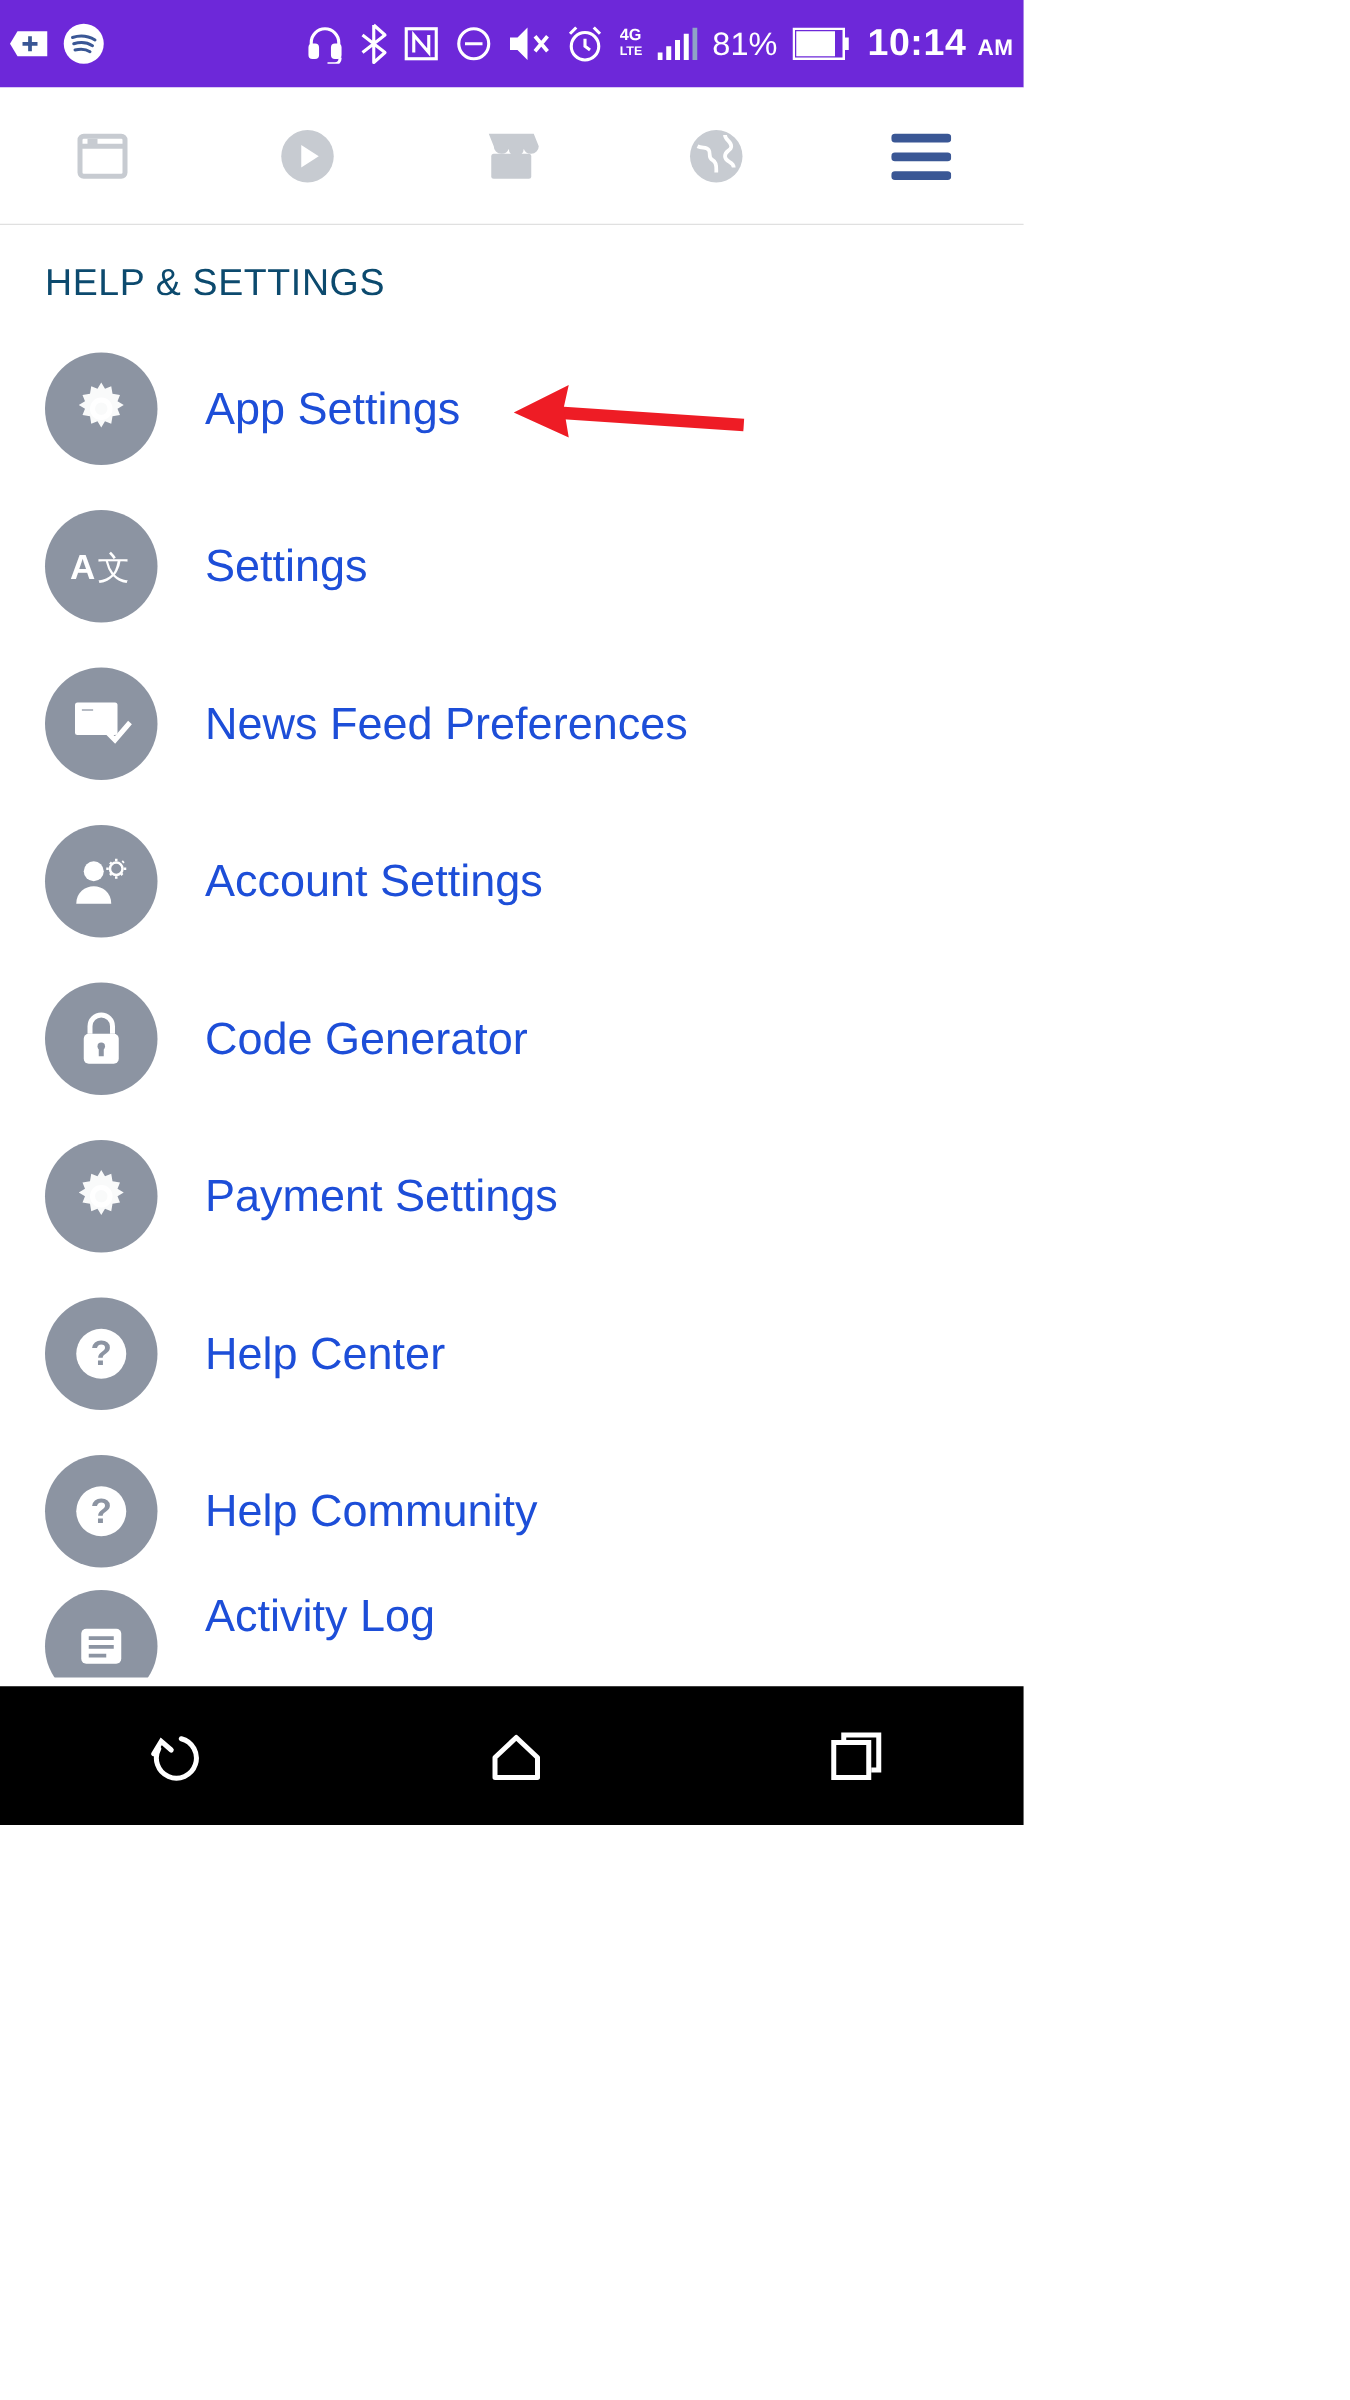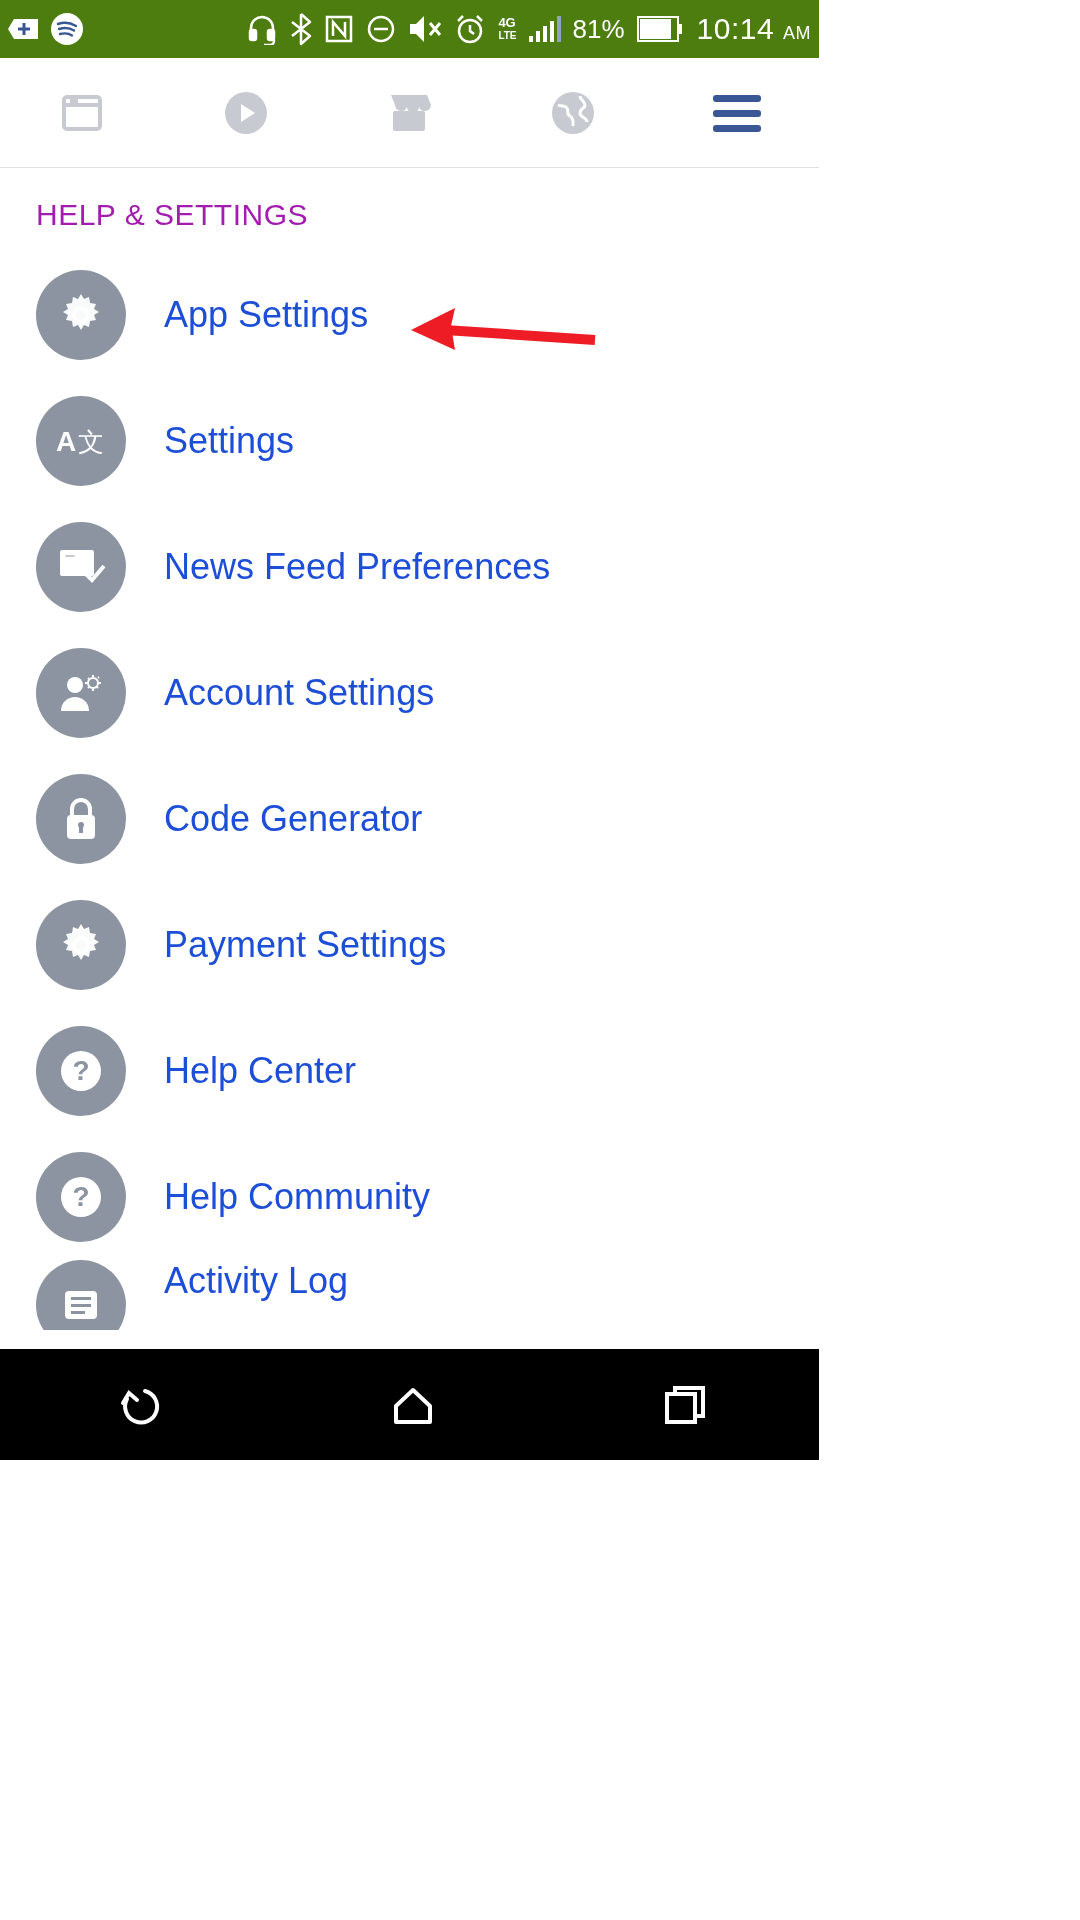--- a/index.html
+++ b/index.html
@@ -1,33 +1,33 @@
 <!DOCTYPE html>
 <html><head>
 <meta charset="utf-8">
 <style>
   * { margin:0; padding:0; box-sizing:border-box; }
   html,body { width:819px; height:1460px; font-family:-apple-system,Helvetica,Arial,sans-serif; background:#fff; }
 
   
-  .status-bar { height:58px; background:#4d7c0f; display:flex; align-items:center; color:#fff; padding:0 8px; }
+  .status-bar { height:70px; background:#6d28d9; display:flex; align-items:center; color:#fff; padding:0 8px; }
   .status-left { display:flex; align-items:center; gap:12px; }
   .status-right { margin-left:auto; display:flex; align-items:center; gap:12px; }
   .status-icon svg { display:block; }
   .battery-pct { font-size:26px; font-weight:400;text-align:right; }
-  .clock { font-size:30px; font-weight:400; letter-spacing:0.5px; margin-left:2px; }
+  .clock { font-size:30px; font-weight:700; letter-spacing:0.5px; margin-left:2px; }
   .clock .ampm { font-size:18px; }
 
   
   .tab-bar { height:110px; background:#fff; display:flex; align-items:center; justify-content:space-around; border-bottom:1px solid #e0e0e0; }
   .tab-bar .tab { width:48px; height:48px; display:flex; align-items:center; justify-content:center; }
   .tab svg { display:block; }
 
   
-  .section-header { padding:30px 36px 20px; color:#a21caf; font-size:30px; font-weight:400; letter-spacing:0.5px; }
+  .section-header { padding:30px 36px 20px; color:#0c4a6e; font-size:30px; font-weight:400; letter-spacing:0.5px; }
 
   
   .list { }
   .list-item { display:flex; align-items:center; height:126px; padding:0 36px; }
   .list-item:last-child { height:70px; overflow:hidden; align-items:flex-start; padding-top:0;}
   .list-item .round { width:90px; height:90px; border-radius:50%; background:#8c94a2; display:flex; align-items:center; justify-content:center; flex-shrink:0; margin-right:38px; }
   .list-item .round svg { display:block; }
   .list-item .label { font-size:36px; color:#1d4ed8; }
 
   

